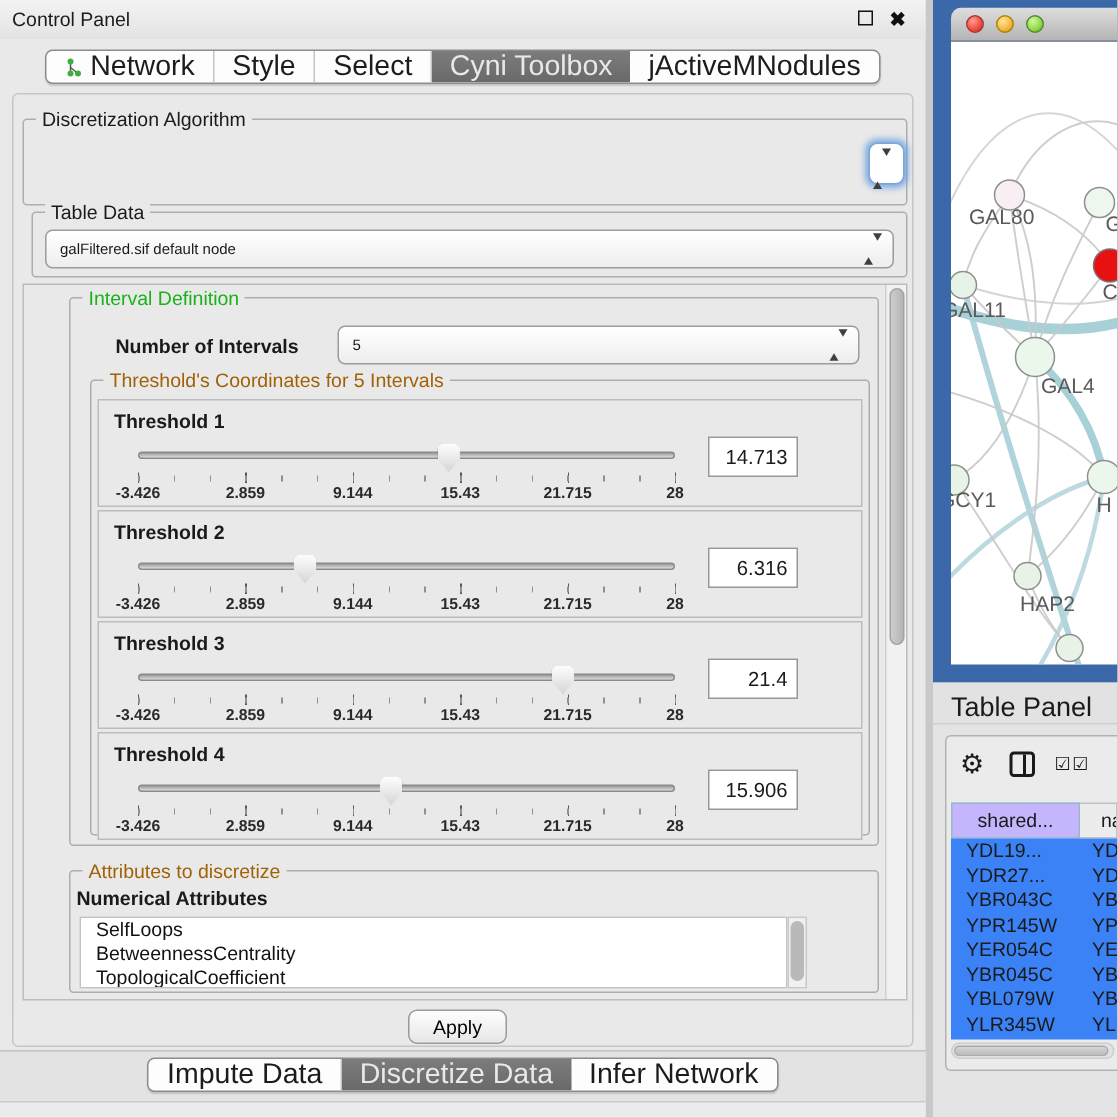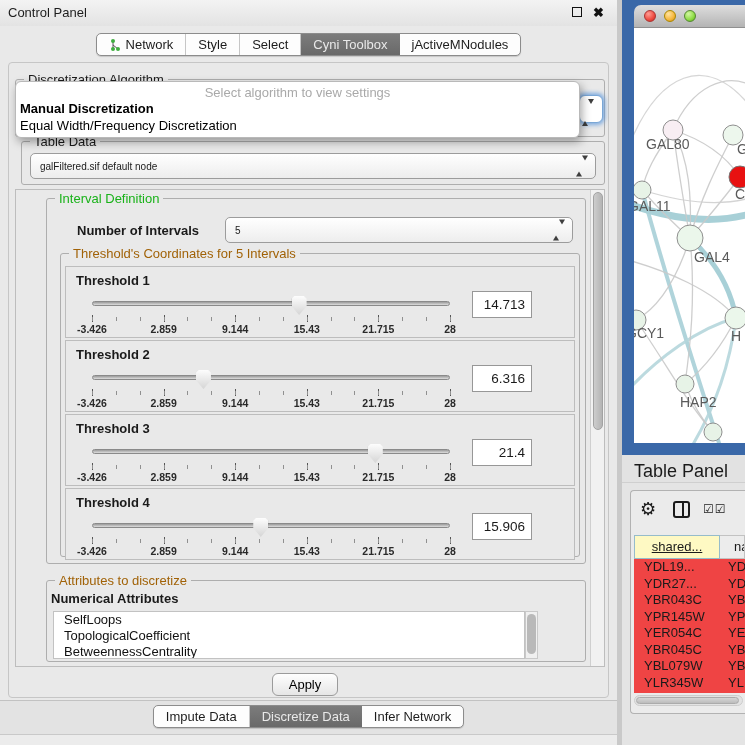--- a/index.html
+++ b/index.html
@@ -12,21 +12,21 @@
   .cp-titlebar { position:absolute; left:0; top:0; right:0; height:26px;
                  background:linear-gradient(#f3f3f3,#e3e3e3); }
   .cp-title { position:absolute; left:8px; top:5px; font-size:13px; color:#1c1c1c; }
   .win-btn { position:absolute; top:6px; width:13px; height:13px; cursor:default; }
   .float-btn { right:34px; }
   .float-btn i { display:block; width:10px; height:10px; border:1.7px solid #111; margin:1px auto; }
   .close-btn { right:12px; font-size:13px; font-weight:bold; color:#111; line-height:13px; text-align:center; }
 
   .seg-wrap { position:absolute; left:0; right:0; display:flex; justify-content:center; }
   .segmented { display:flex; border:1px solid #8c8c8c; border-radius:5px; overflow:hidden;
-               background:#fdfdfd; height:23px; font-size:13px; box-shadow:0 1px 1px rgba(0,0,0,.15); }
+               background:#fdfdfd; height:23px; font-size:19px; box-shadow:0 1px 1px rgba(0,0,0,.15); }
   .seg { display:flex; align-items:center; gap:5px; padding:0 12px; border-right:1px solid #c6c6c6;
          color:#1c1c1c; white-space:nowrap; cursor:default; }
   .seg:last-child { border-right:none; }
   .seg.selected { background:linear-gradient(#7c7c7c,#696969); color:#e9e9e9; border-right:none; }
   .top-tabs { top:33px; }
   .bottom-tabs { top:704px; }
 
   .cp-outer { position:absolute; left:8px; top:62px; width:601px; height:636px;
               border:1px solid #c6c6c6; border-radius:4px; }
 
@@ -121,23 +121,23 @@
   .tp-under { position:absolute; left:622px; top:483px; width:123px; height:262px; background:#e4e4e4; }
   .table-window { position:absolute; left:630px; top:490px; width:115px; height:224px; background:#ebebeb;
                   border:1px solid #b2b2b2; border-radius:4px 0 0 4px; border-right:none; overflow:hidden; }
   .tw-toolbar { position:absolute; left:0; top:0; right:0; height:40px; }
   .gear { position:absolute; left:9px; top:7px; font-size:18px; color:#1a1a1a; line-height:22px; }
   .col-icon { position:absolute; left:42px; top:10px; width:17px; height:17px; border:2px solid #1a1a1a;
               border-radius:3px; }
   .col-icon i { position:absolute; left:50%; top:0; bottom:0; width:2px; background:#1a1a1a; }
   .checks { position:absolute; left:72px; top:11px; font-size:12px; color:#1a1a1a; letter-spacing:1px; }
   .tw-header { position:absolute; left:3px; top:44px; right:0; height:24px; display:flex; font-size:13px; }
-  .hcell1 { width:86px; background:#fef9c3; border:1px solid #96bccb; text-align:center; line-height:22px;text-decoration:underline; }
+  .hcell1 { width:86px; background:#c4b5fd; border:1px solid #96bccb; text-align:center; line-height:22px; }
   .hcell2 { flex:1; background:#ececec; border:1px solid #c2c2c2; border-left:none; padding-left:14px; line-height:22px; overflow:hidden; }
-  .tw-body { position:absolute; left:3px; top:68px; right:0; height:134px; background:#ef4444; overflow:hidden; }
+  .tw-body { position:absolute; left:3px; top:68px; right:0; height:134px; background:#3b82f6; overflow:hidden; }
   .trow { display:flex; height:16.5px; font-size:13px; }
   .trow .c1 { width:86px; padding-left:10px; overflow:hidden; white-space:nowrap; }
   .trow .c2 { flex:1; padding-left:8px; overflow:hidden; white-space:nowrap; }
   .hscroll { position:absolute; left:3px; right:2px; top:204px; height:11px; background:#e3e3e3;
              border:1px solid #cdcdcd; border-radius:6px; }
   .hscroll i { position:absolute; left:1px; top:1px; width:96%; height:7px; border-radius:5px;
                background:linear-gradient(#d6d6d6,#bcbcbc); border:1px solid #ababab; }
 
   .net-icon { width:12px; height:14px; }
 </style>
@@ -178,25 +178,20 @@
 
       <div class="group" style="left:6px; top:16px; width:590px; height:58px;">
         <span class="glabel">Discretization Algorithm</span>
       </div>
       <div class="combo-cap">
         <span class="arrows" style="position:absolute;right:8px;top:8px;">
           <span class="arr-up"></span><span class="arr-dn"></span>
         </span>
       </div>
 
-      <div class="popup">
-        <div class="popup-header">Select algorithm to view settings</div>
-        <div class="popup-opt bold">Manual Discretization</div>
-        <div class="popup-opt">Equal Width/Frequency Discretization</div>
-      </div>
 
       <div class="group" style="left:12px; top:78px; width:584px; height:44px;">
         <span class="glabel">Table Data</span>
         <div class="combo" style="position:absolute; left:8px; top:11px; width:566px;">
           <span>galFiltered.sif default node</span>
           <span class="arrows"><span class="arr-up"></span><span class="arr-dn"></span></span>
         </div>
       </div>
 
       <div class="scrollpane">
@@ -295,22 +290,22 @@
               </div>
             </div>
           </div>
         </div>
 
         <div class="group" style="left:30px; top:390px; width:540px; height:82px;">
           <span class="glabel blue">Attributes to discretize</span>
           <span class="bold-label" style="position:absolute; left:4px; top:10px;">Numerical Attributes</span>
           <div class="attr-list">
               <div class="item">SelfLoops</div>
+              <div class="item">BetweennessCentrality</div>
               <div class="item">TopologicalCoefficient</div>
-              <div class="item">BetweennessCentrality</div>
             </div>
           <div class="attr-scroll">
               <i></i>
             </div>
         </div>
       </div>
 
       <button class="apply-btn">Apply</button>
     </div>
 

